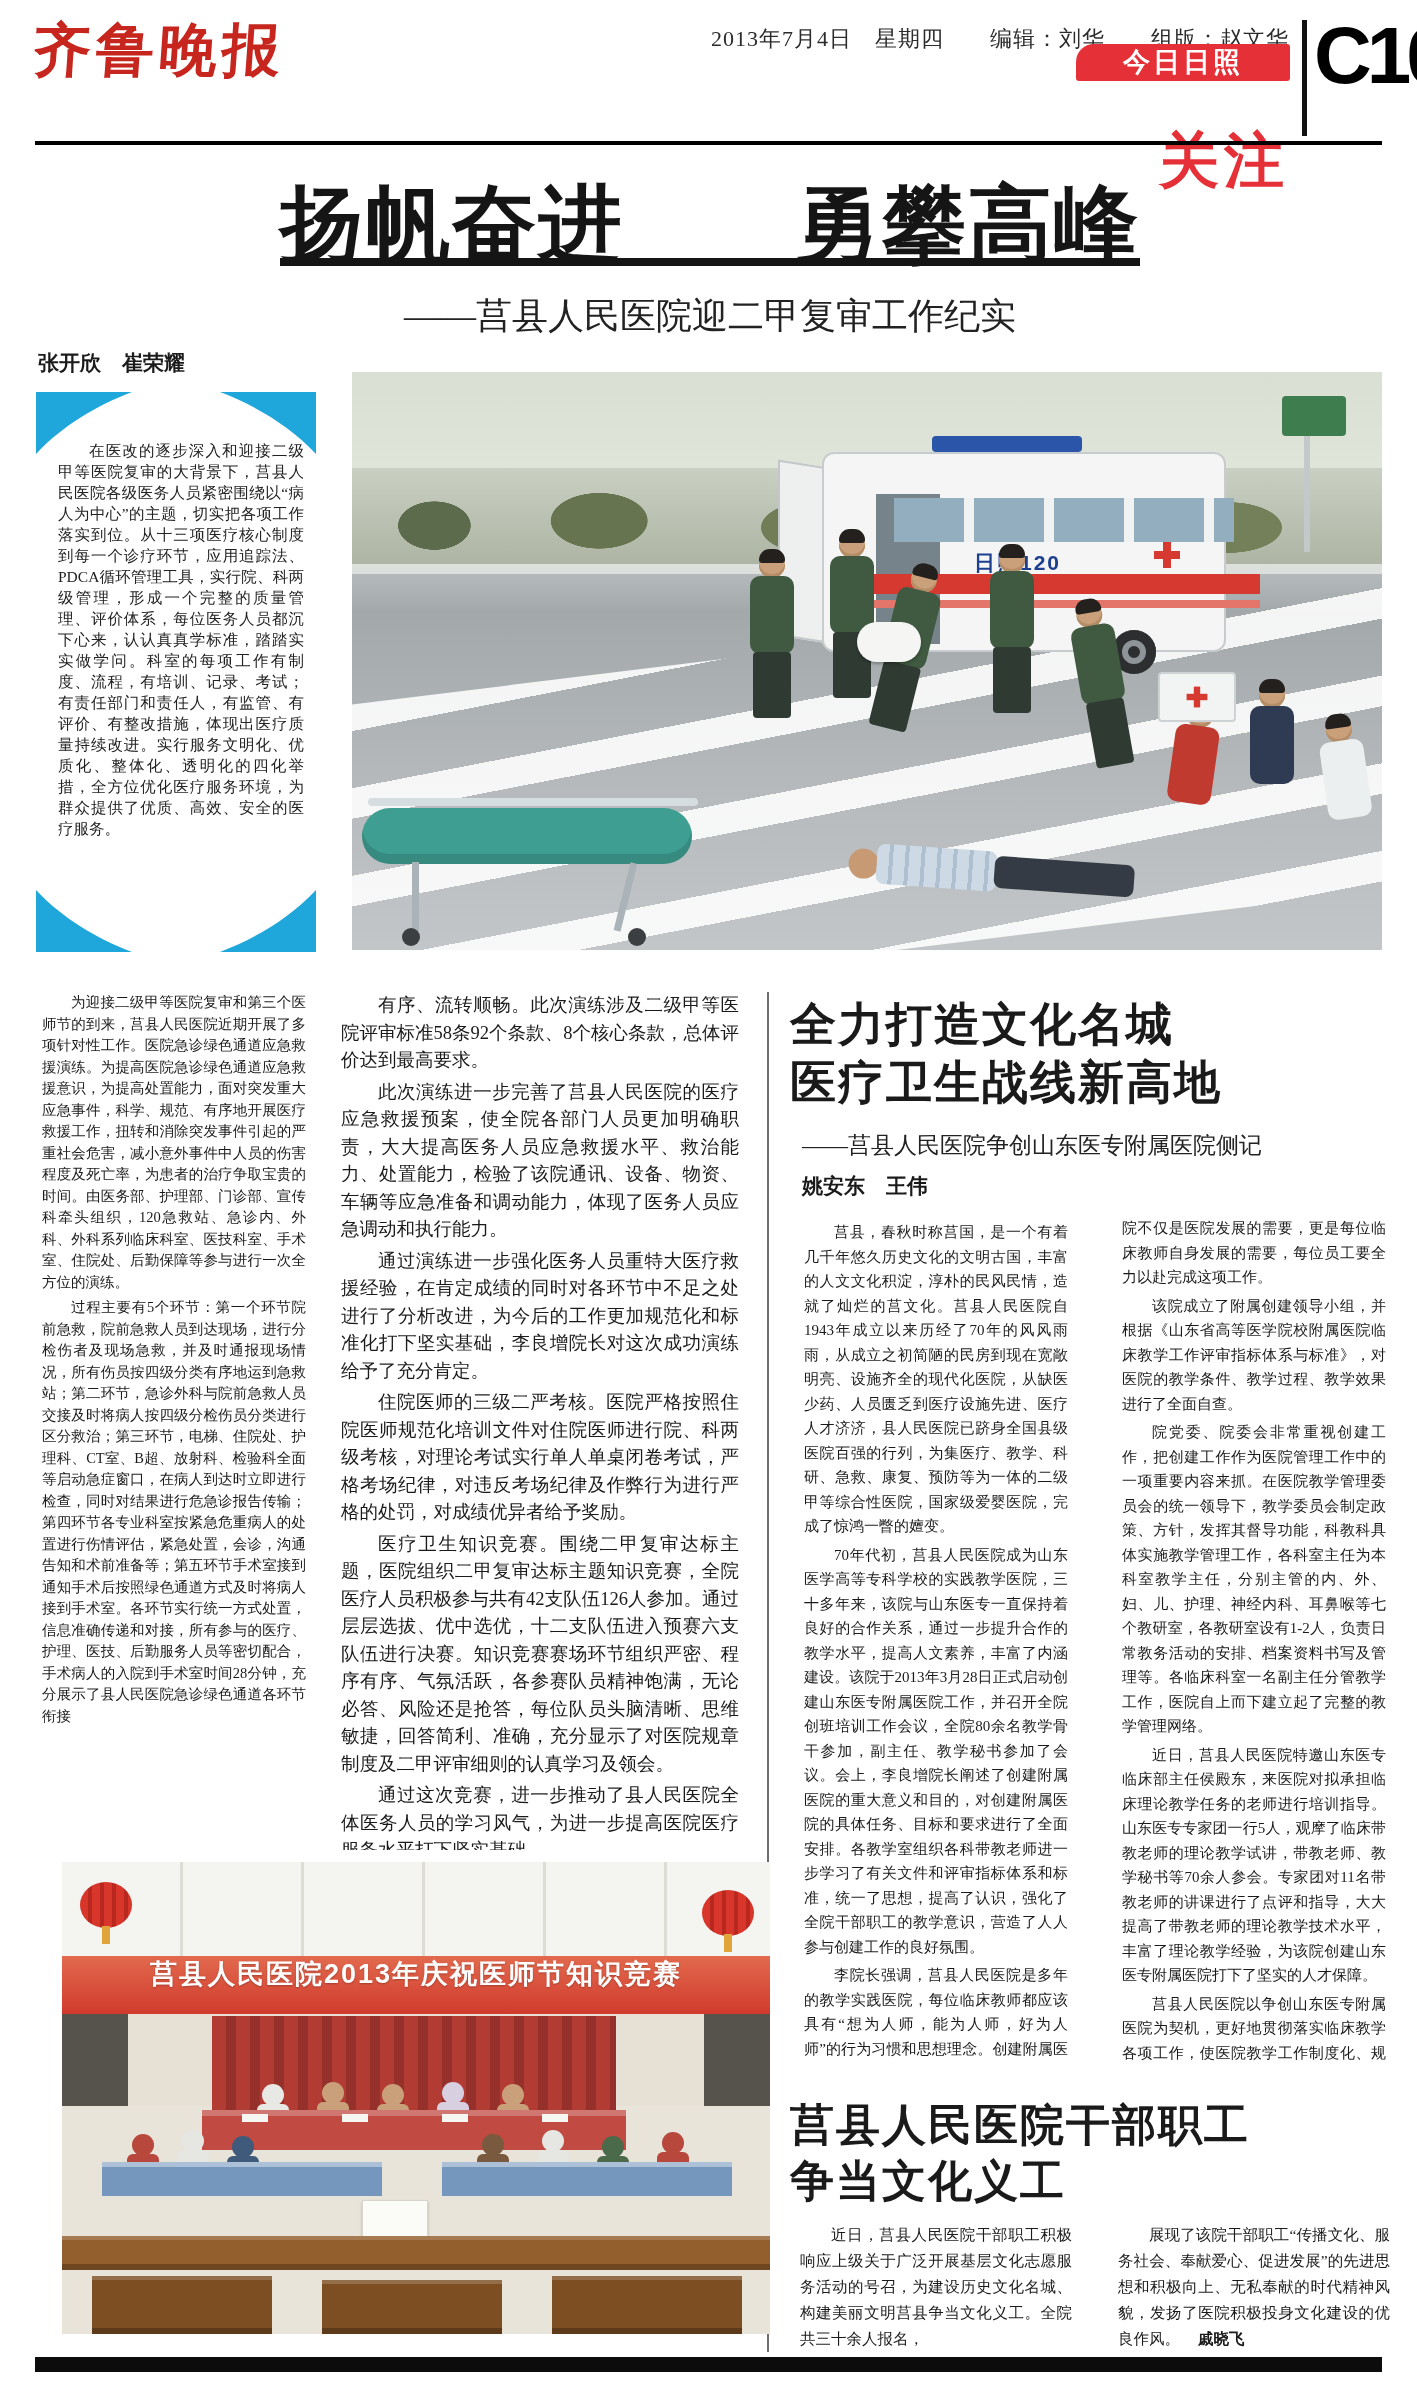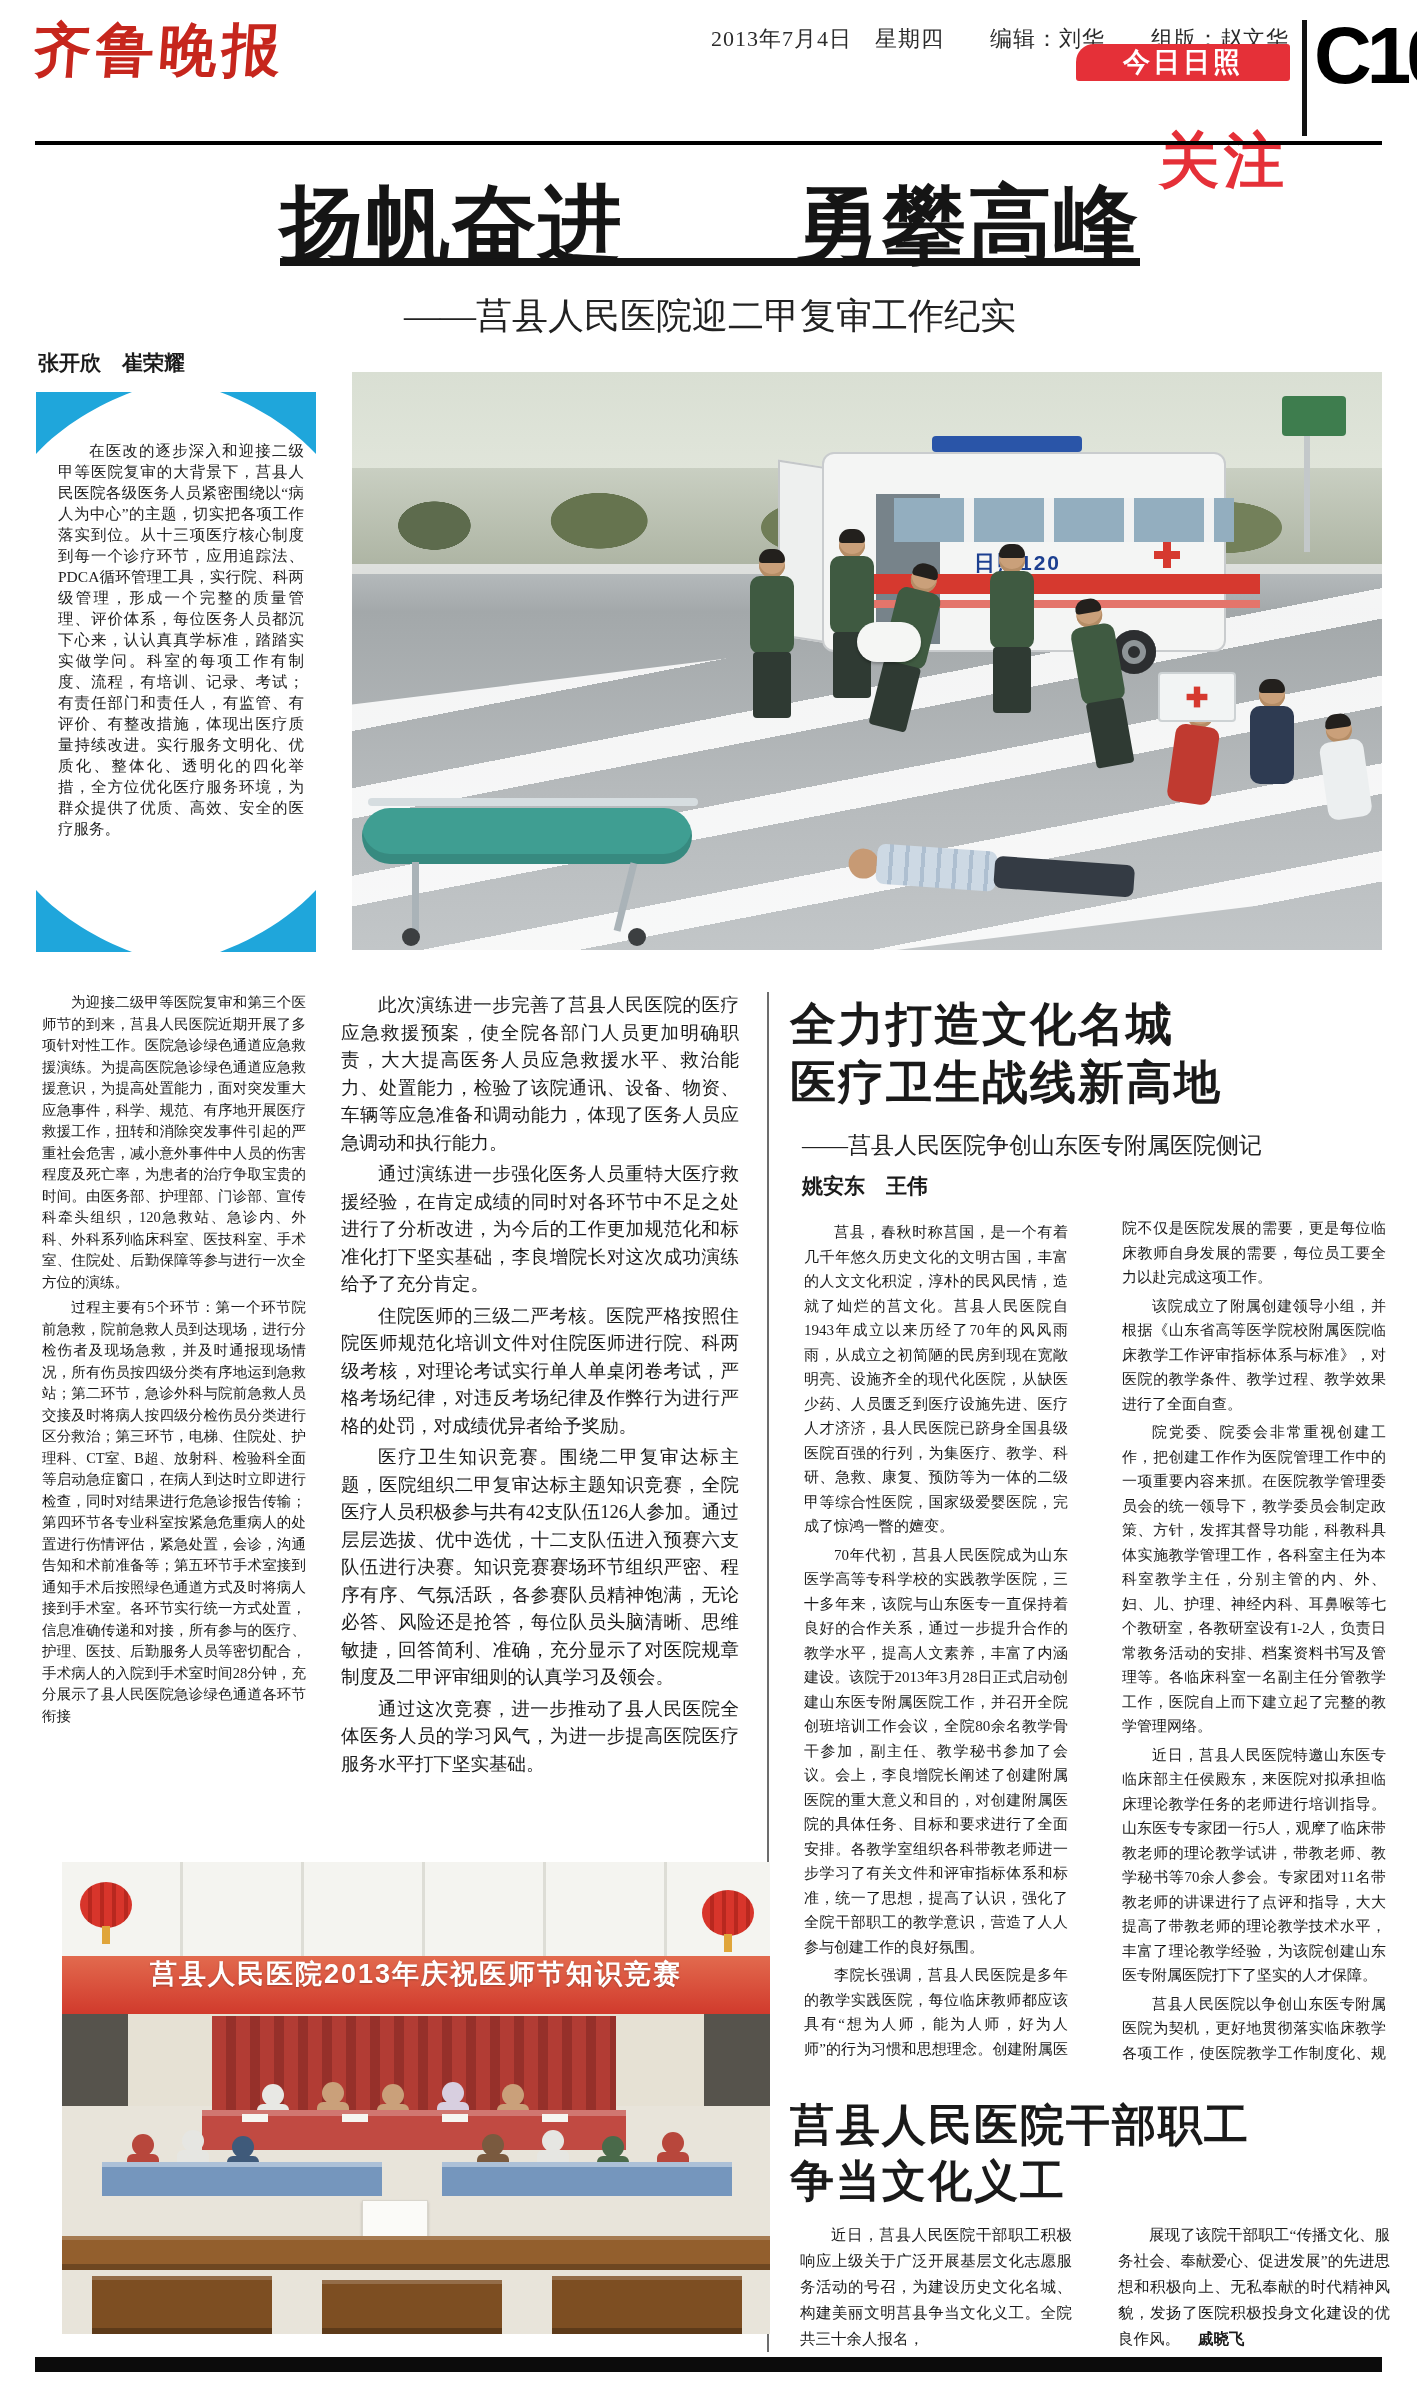--- a/index.html
+++ b/index.html
@@ -250,20 +250,21 @@
       <div class="str-wheel" style="left:40px;"></div>
       <div class="str-wheel" style="left:266px;"></div>
     </div>
   </div>
 
   <div class="abs bodytext lead-col1">
       <p>为迎接二级甲等医院复审和第三个医师节的到来，莒县人民医院近期开展了多项针对性工作。医院急诊绿色通道应急救援演练。为提高医院急诊绿色通道应急救援意识，为提高处置能力，面对突发重大应急事件，科学、规范、有序地开展医疗救援工作，扭转和消除突发事件引起的严重社会危害，减小意外事件中人员的伤害程度及死亡率，为患者的治疗争取宝贵的时间。由医务部、护理部、门诊部、宣传科牵头组织，120急救站、急诊内、外科、外科系列临床科室、医技科室、手术室、住院处、后勤保障等参与进行一次全方位的演练。</p>
       <p>过程主要有5个环节：第一个环节院前急救，院前急救人员到达现场，进行分检伤者及现场急救，并及时通报现场情况，所有伤员按四级分类有序地运到急救站；第二环节，急诊外科与院前急救人员交接及时将病人按四级分检伤员分类进行区分救治；第三环节，电梯、住院处、护理科、CT室、B超、放射科、检验科全面等启动急症窗口，在病人到达时立即进行检查，同时对结果进行危急诊报告传输；第四环节各专业科室按紧急危重病人的处置进行伤情评估，紧急处置，会诊，沟通告知和术前准备等；第五环节手术室接到通知手术后按照绿色通道方式及时将病人接到手术室。各环节实行统一方式处置，信息准确传递和对接，所有参与的医疗、护理、医技、后勤服务人员等密切配合，手术病人的入院到手术室时间28分钟，充分展示了县人民医院急诊绿色通道各环节衔接</p>
     </div>
   <div class="abs bodytext lead-col2">
+      <p>有序、流转顺畅。此次演练涉及二级甲等医院评审标准58条92个条款、8个核心条款，总体评价达到最高要求。</p>
       <p>此次演练进一步完善了莒县人民医院的医疗应急救援预案，使全院各部门人员更加明确职责，大大提高医务人员应急救援水平、救治能力、处置能力，检验了该院通讯、设备、物资、车辆等应急准备和调动能力，体现了医务人员应急调动和执行能力。</p>
       <p>通过演练进一步强化医务人员重特大医疗救援经验，在肯定成绩的同时对各环节中不足之处进行了分析改进，为今后的工作更加规范化和标准化打下坚实基础，李良增院长对这次成功演练给予了充分肯定。</p>
       <p>住院医师的三级二严考核。医院严格按照住院医师规范化培训文件对住院医师进行院、科两级考核，对理论考试实行单人单桌闭卷考试，严格考场纪律，对违反考场纪律及作弊行为进行严格的处罚，对成绩优异者给予奖励。</p>
       <p>医疗卫生知识竞赛。围绕二甲复审达标主题，医院组织二甲复审达标主题知识竞赛，全院医疗人员积极参与共有42支队伍126人参加。通过层层选拔、优中选优，十二支队伍进入预赛六支队伍进行决赛。知识竞赛赛场环节组织严密、程序有序、气氛活跃，各参赛队员精神饱满，无论必答、风险还是抢答，每位队员头脑清晰、思维敏捷，回答简利、准确，充分显示了对医院规章制度及二甲评审细则的认真学习及领会。</p>
       <p>通过这次竞赛，进一步推动了县人民医院全体医务人员的学习风气，为进一步提高医院医疗服务水平打下坚实基础。</p>
     </div>
   <div class="abs divider-v"></div>
 
   <div class="abs f-h1 sans">全力打造文化名城</div>
   <div class="abs f-h2 sans">医疗卫生战线新高地</div>

